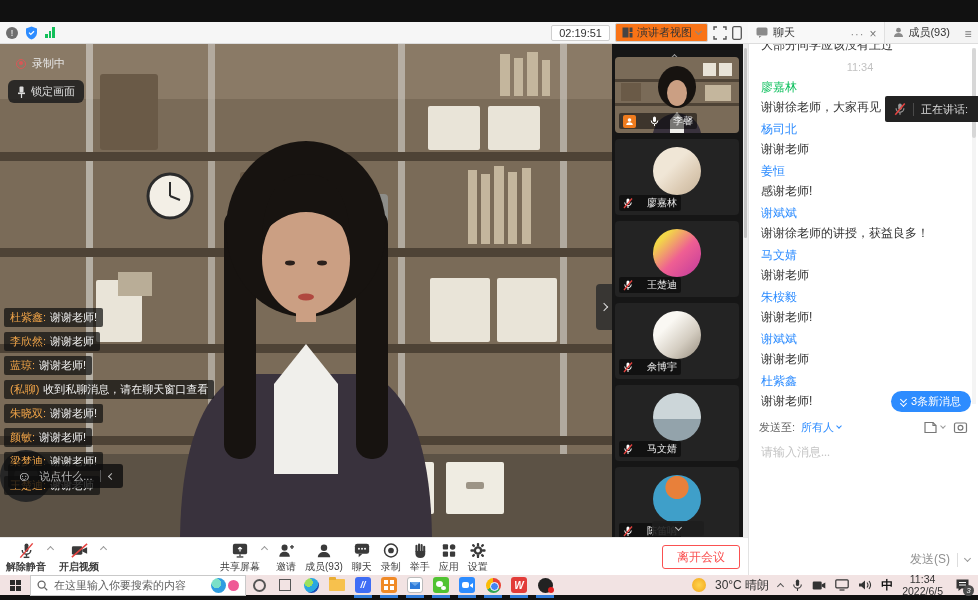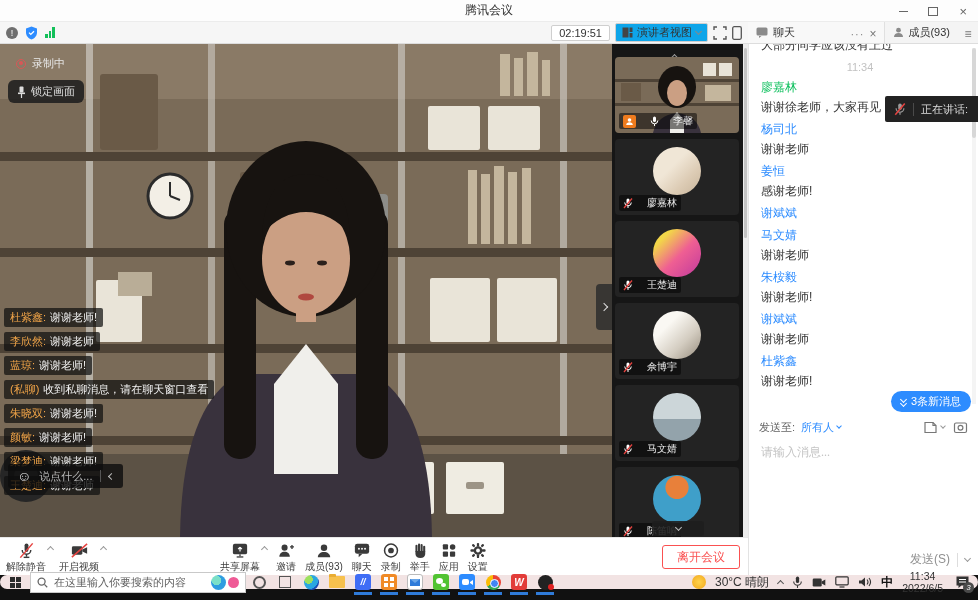--- a/index.html
+++ b/index.html
@@ -22,21 +22,21 @@
   .subbar { left:0; top:22px; width:748px; height:22px; background:#f6f6f6;
     border-bottom:1px solid #ddd; display:flex; align-items:center; padding:0 6px; }
   .sub-left { display:flex; align-items:center; gap:7px; }
   .info-ic { width:12px; height:12px; border-radius:50%; background:#6f6f6f; color:#fff;
     font-size:9px; display:flex; align-items:center; justify-content:center; }
   .signal { display:flex; align-items:flex-end; gap:1px; height:11px; }
   .signal i { width:2.5px; background:#13c05a; display:block; }
   .sub-right { margin-left:auto; display:flex; align-items:center; gap:5px; }
   .timer-box { border:1px solid #cfcfcf; background:#fff; font-size:11px; color:#333;
     padding:1px 7px; border-radius:2px; }
-  .view-box { border:1px solid #cfcfcf; background:#0ea5e9; font-size:11px; color:#333;
+  .view-box { border:1px solid #cfcfcf; background:#f97316; font-size:11px; color:#333;
     padding:1px 6px; border-radius:2px; display:flex; align-items:center; gap:4px; }
   .chev { display:inline-block; width:5px; height:5px; border-right:1.4px solid #888; border-bottom:1.4px solid #888; }
   .chev-down { transform:rotate(45deg); margin-top:-2px; }
   .chev-up { transform:rotate(-135deg); margin-top:2px; }
   .chev-left { transform:rotate(135deg); }
   .chev-right { transform:rotate(-45deg); }
 
   
   .chat-header { left:748px; top:22px; width:230px; height:22px; background:#f4f4f4;
     border-bottom:1px solid #ddd; display:flex; align-items:center; }
@@ -128,33 +128,33 @@
   .chat-input-zone { position:absolute; left:0; right:0; top:398px; }
   .chat-input { width:100%; border:none; outline:none; font-size:12px; color:#333; padding:2px 12px;
     font-family:Liberation Serif, serif; background:transparent; }
   .chat-input::placeholder { color:#c4c4c4; }
   .send-row { position:absolute; right:8px; bottom:7px; display:flex; align-items:center; gap:7px; }
   .send-btn { font-size:12px; color:#8f8f8f; }
   .send-div { width:1px; height:14px; background:#ddd; }
 
   
   .bottom-bar { left:0; top:537px; width:748px; height:38px; background:#fff; border-top:1px solid #e8e8e8; }
-  .bt-left { position:absolute; left:6px; top:3px; display:flex; gap:6px; }
+  .bt-left { position:absolute; left:6px; top:3px; display:flex; gap:6px;font-weight:bold; }
   .bt-center { position:absolute; left:220px; top:3px; display:flex; gap:9px; }
   .bt-group { display:flex; align-items:flex-start; }
   .bt-item { display:flex; flex-direction:column; align-items:center; gap:0px; }
   .bt-item .lbl { font-size:10px; color:#3d3d3d; white-space:nowrap; }
   .bt-chev { margin:6px 0 0 2px; }
   .leave-btn { position:absolute; right:8px; top:7px; height:24px; padding:4px 14px; background:#fff;
     border:1px solid #fa5151; border-radius:3px; color:#fa5151; font-size:12px;
     display:flex; align-items:center; }
 
   
-  .taskbar { left:0; top:575px; width:978px; height:14px; background:#f2e3e3;
-    display:flex; align-items:center;border-radius:8px; }
+  .taskbar { left:0; top:575px; width:978px; height:20px; background:#f2e3e3;
+    display:flex; align-items:center; }
   .start { width:30px; height:25px; display:flex; align-items:center; justify-content:center; }
   .winlogo { display:grid; grid-template-columns:5px 5px; grid-gap:1px; }
   .winlogo i { width:5px; height:5px; background:#2b2b2b; display:block; }
   .searchbox { width:216px; height:21px; background:#fff; border:1px solid #c9c9c9;
     display:flex; align-items:center; gap:6px; padding:0 6px; }
   .searchbox .ph { font-size:11px; color:#5f5f5f; flex:1; white-space:nowrap; overflow:hidden; }
   .sb-globe { width:15px; height:15px; border-radius:50%;
     background:radial-gradient(circle at 35% 35%,#7be0c8 0 35%,#2f9de0 36% 100%); }
   .sb-heart { width:11px; height:11px; border-radius:50%; background:#ef5a96; margin-left:-4px; }
   .tb-icons { display:flex; align-items:center; }
@@ -199,34 +199,20 @@
   .clock { font-size:10.5px; color:#333; text-align:center; line-height:1.15; white-space:nowrap; }
   .notif { position:relative; width:20px; height:20px; display:flex; align-items:center; justify-content:center; }
   .notif-badge { position:absolute; right:-2px; bottom:-1px; width:11px; height:11px; background:#4a4a4a;
     color:#fff; border-radius:50%; font-size:7.5px; display:flex; align-items:center; justify-content:center; }
 </style>
 </head>
 <body>
 
 <div id="stage">
 
-  <div class="abs titlebar">
-    <div class="title-text">腾讯会议</div>
-    <div class="win-controls">
-      <div class="win-btn">
-          <i class="icon-min"></i>
-        </div>
-      <div class="win-btn">
-          <i class="icon-max"></i>
-        </div>
-      <div class="win-btn">
-          <i class="icon-close"></i>
-        </div>
-    </div>
-  </div>
 
   <div class="abs subbar">
     <div class="sub-left">
       <div class="info-ic">!</div>
       <svg width="13" height="14" viewBox="0 0 13 14">
         <path d="M6.5 0.5 12 2.5v4c0 3.4-2.4 5.9-5.5 7C3.4 12.4 1 9.9 1 6.5v-4z" fill="#2d8cff"></path>
         <path d="M4 6.6l1.8 1.8 3.2-3.2" stroke="#fff" stroke-width="1.3" fill="none"></path>
       </svg>
       <div class="signal">
           <i style="height:4px"></i>
@@ -521,20 +507,21 @@
       <div class="cmsg">
           <div class="cname">杨司北</div>
           <div class="ctext">谢谢老师</div>
         </div>
       <div class="cmsg">
           <div class="cname">姜恒</div>
           <div class="ctext">感谢老师!</div>
         </div>
       <div class="cmsg">
           <div class="cname">谢斌斌</div>
+          <div class="ctext">谢谢徐老师的讲授，获益良多！</div>
         </div>
       <div class="cmsg">
           <div class="cname">马文婧</div>
           <div class="ctext">谢谢老师</div>
         </div>
       <div class="cmsg">
           <div class="cname">朱桉毅</div>
           <div class="ctext">谢谢老师!</div>
         </div>
       <div class="cmsg">

